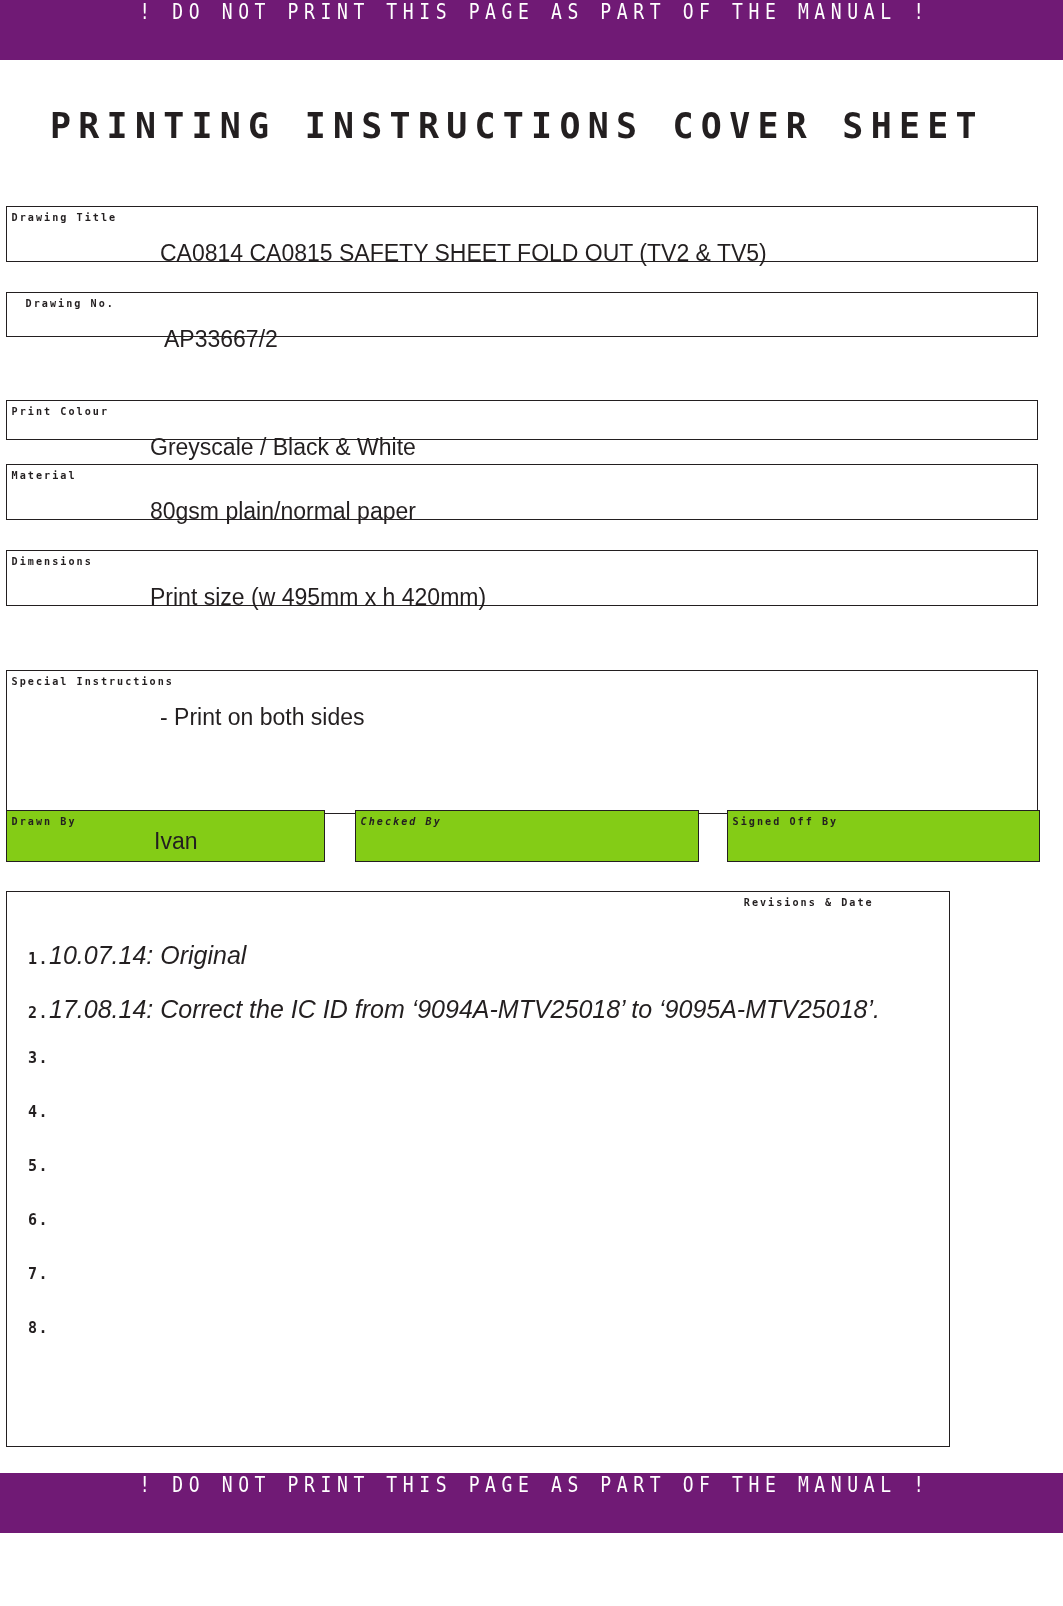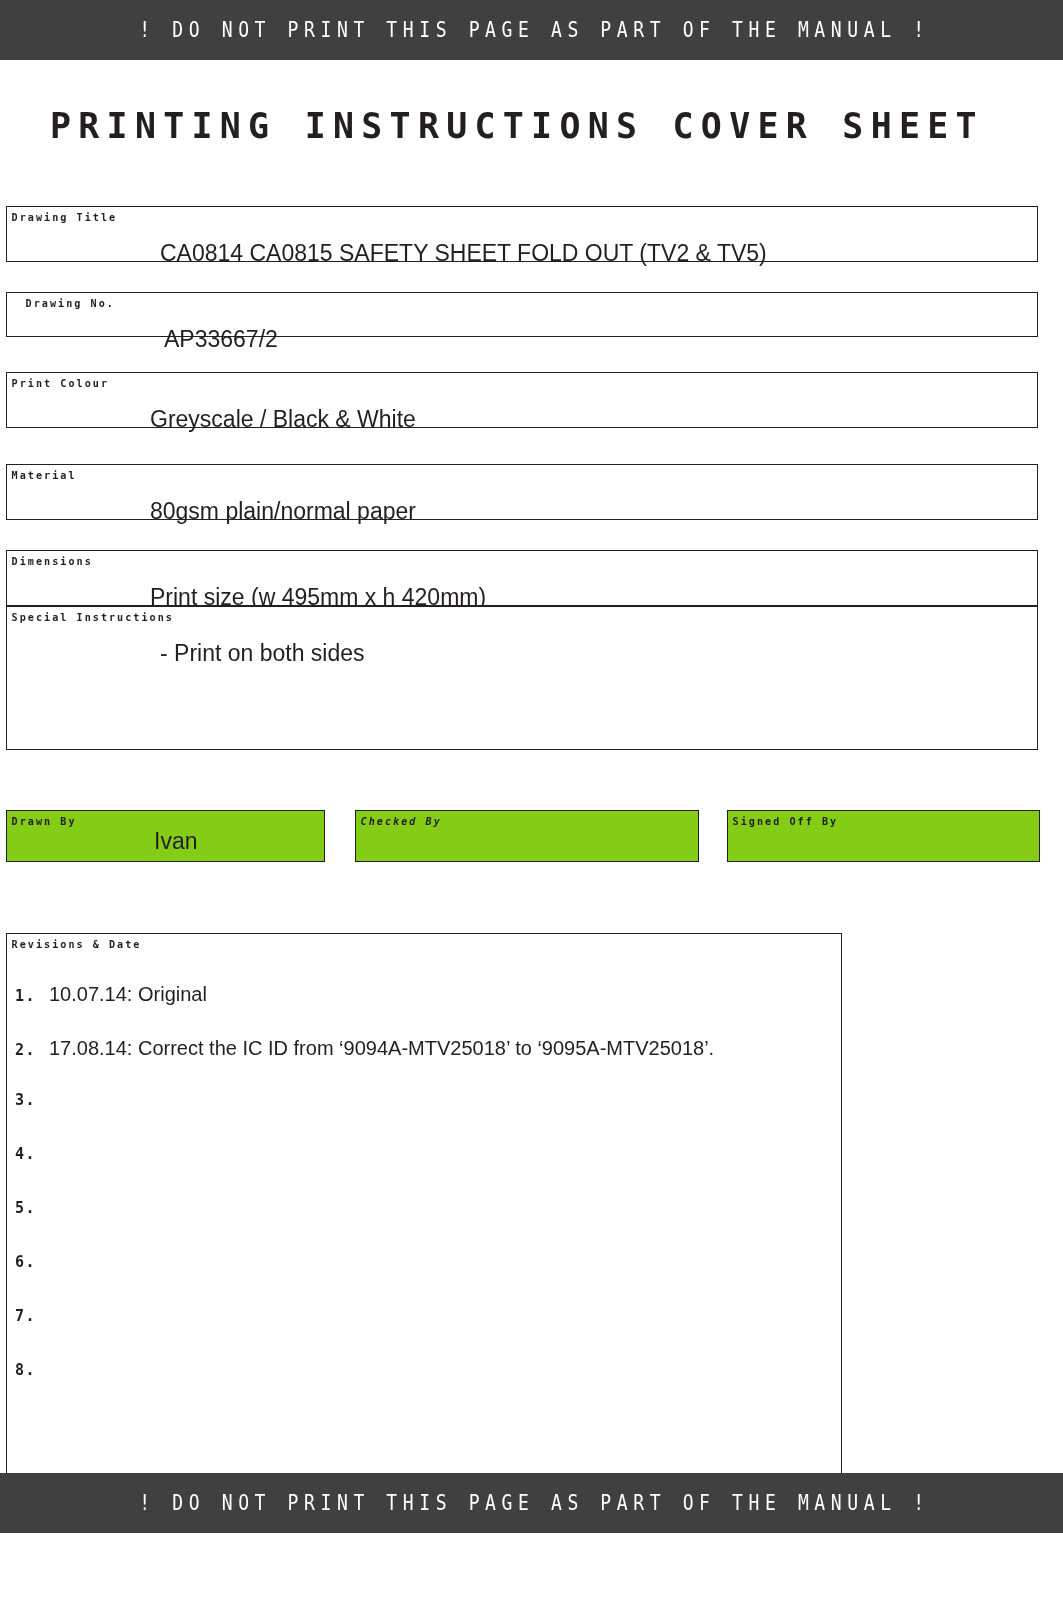--- a/index.html
+++ b/index.html
@@ -14,24 +14,24 @@
     font-family: "Liberation Sans", sans-serif;
     color: #231f20;
     overflow: hidden;
   }
 
   
   .warn-bar {
     position: absolute;
     left: 0;
     width: 1063px;
-    background: #404040;
+    background: #701a75;
     color: #ffffff;
     display: flex;
-    align-items: center;
+    align-items: flex-start;
     justify-content: center;
   }
   .warn-bar .warn-text {
     font-family: "DejaVu Sans Mono", monospace;
     font-size: 21px;
     font-weight: 400;
     letter-spacing: 6.5px;
     text-indent: 6.5px;
     white-space: nowrap;
     transform: scaleX(0.86);
@@ -102,26 +102,27 @@
     font-size: 23px;
     padding-left: 147px;
     margin-top: 0px;
     white-space: nowrap;
   }
 
   
   #revisions-box {
     position: absolute;
     left: 6px;
-    top: 933px;
-    width: 836px;
+    top: 891px;
+    width: 944px;
     height: 556px;
     border: 1.6px solid #231f20;
     box-sizing: border-box;
     background: #ffffff;
+    text-align: right;
   }
   #revisions-list {
     margin-top: 32px;
   }
   .rev-item {
     display: flex;
     align-items: baseline;
     height: 54px;
     padding-left: 8px;
     white-space: nowrap;
@@ -130,22 +131,23 @@
     font-family: "DejaVu Sans Mono", monospace;
     font-size: 15px;
     font-weight: 700;
     letter-spacing: 1.5px;
     color: #231f20;
     width: 34px;
     flex: none;
   }
   .rev-text {
     font-family: "Liberation Sans", sans-serif;
-    font-size: 20px;
-    color: #231f20;
+    font-size: 25px;
+    color: #231f20;
+    font-style: italic;
   }
 </style>
 </head>
 <body>
 
 <div class="warn-bar" id="warn-top">
   <span class="warn-text">! DO NOT PRINT THIS PAGE AS PART OF THE MANUAL !</span>
 </div>
 
 <div class="page-title">PRINTING INSTRUCTIONS COVER SHEET</div>
@@ -153,36 +155,36 @@
 <div class="field-box" id="box-drawing-title" style="top:206px; height:56px;">
   <div class="field-label">Drawing Title</div>
   <div class="field-value indent-wide">CA0814 CA0815 SAFETY SHEET FOLD OUT (TV2 &amp; TV5)</div>
 </div>
 
 <div class="field-box" id="box-drawing-no" style="top:292px; height:45px;padding-left:14px;">
   <div class="field-label">Drawing No.</div>
   <div class="field-value">AP33667/2</div>
 </div>
 
-<div class="field-box" id="box-print-colour" style="top:372px; height:56px;">
+<div class="field-box" id="box-print-colour" style="top:400px; height:40px;">
   <div class="field-label">Print Colour</div>
   <div class="field-value">Greyscale / Black &amp; White</div>
 </div>
 
 <div class="field-box" id="box-material" style="top:464px; height:56px;">
   <div class="field-label">Material</div>
   <div class="field-value">80gsm plain/normal paper</div>
 </div>
 
 <div class="field-box" id="box-dimensions" style="top:550px; height:56px;">
   <div class="field-label">Dimensions</div>
   <div class="field-value">Print size (w 495mm x h 420mm)</div>
 </div>
 
-<div class="field-box" id="box-special-instructions" style="top:606px; height:144px;">
+<div class="field-box" id="box-special-instructions" style="top:670px; height:144px;">
   <div class="field-label">Special Instructions</div>
   <div class="field-value indent-wide">- Print on both sides</div>
 </div>
 
 <div class="sig-box" id="sig-drawn">
   <div class="field-label">Drawn By</div>
   <div class="sig-value">Ivan</div>
 </div>
 
 <div class="sig-box" id="sig-checked">

